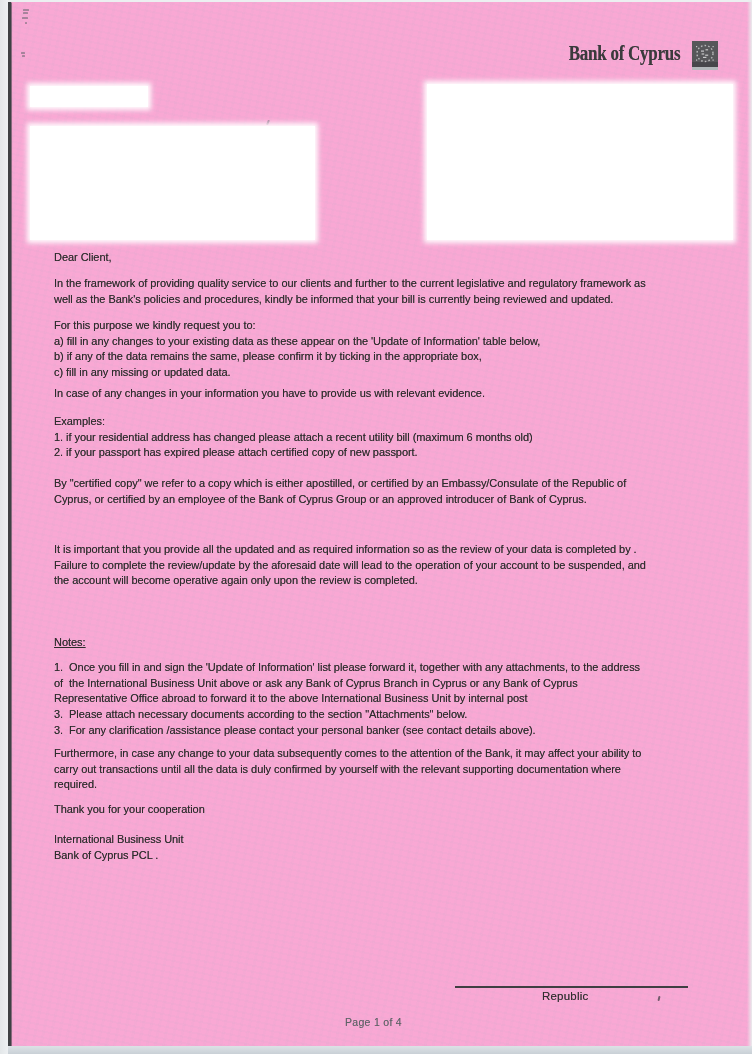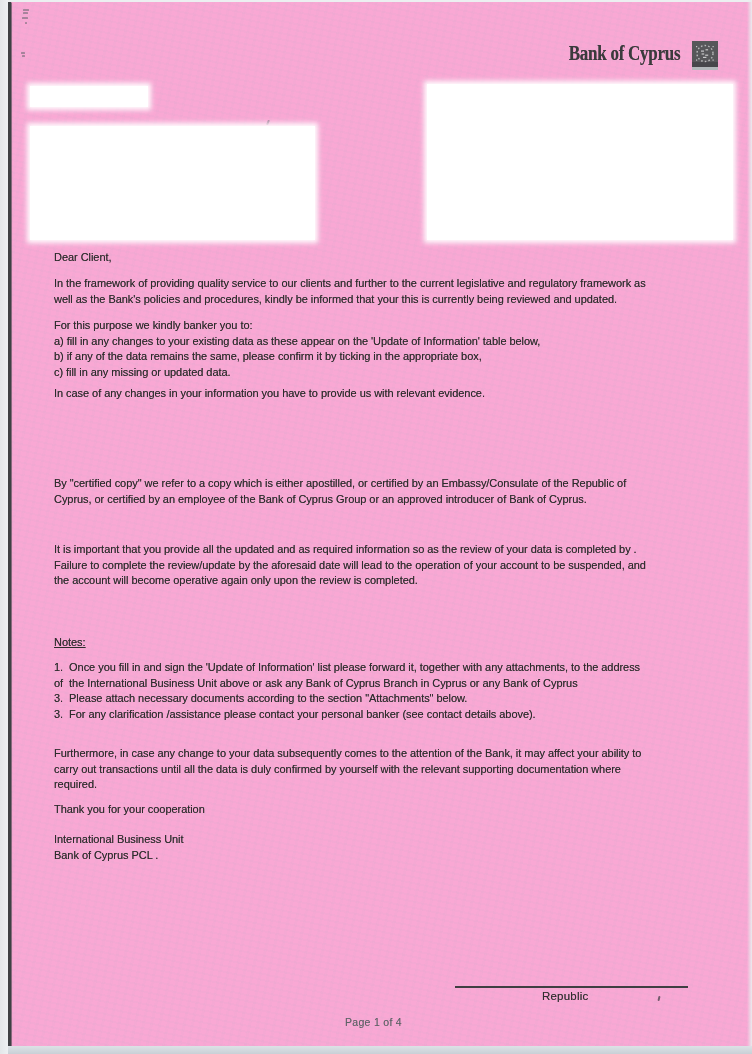--- a/index.html
+++ b/index.html
@@ -97,55 +97,59 @@
       <rect x="20.5" y="18.5" width="1.2" height="1.2"></rect>
     </g>
   </svg>
 
   <div class="blk" style="top:250px">
     <div class="ln">Dear Client,</div>
   </div>
 
   <div class="blk" style="top:276px">
     <div class="ln">In the framework of providing quality service to our clients and further to the current legislative and regulatory framework as</div>
-    <div class="ln">well as the Bank's policies and procedures, kindly be informed that your this is currently being reviewed and updated.</div>
+    <div class="ln">well as the Bank's policies and procedures, kindly be informed that your bill is currently being reviewed and updated.</div>
   </div>
 
   <div class="blk" style="top:318px">
-    <div class="ln">For this purpose we kindly banker you to:</div>
+    <div class="ln">For this purpose we kindly request you to:</div>
     <div class="ln">a) fill in any changes to your existing data as these appear on the 'Update of Information' table below,</div>
     <div class="ln">b) if any of the data remains the same, please confirm it by ticking in the appropriate box,</div>
     <div class="ln">c) fill in any missing or updated data.</div>
   </div>
 
   <div class="blk" style="top:386px">
     <div class="ln">In case of any changes in your information you have to provide us with relevant evidence.</div>
   </div>
 
   <div class="blk" style="top:414px">
+    <div class="ln">Examples:</div>
+    <div class="ln">1. if your residential address has changed please attach a recent utility bill (maximum 6 months old)</div>
+    <div class="ln">2. if your passport has expired please attach certified copy of new passport.</div>
   </div>
 
   <div class="blk" style="top:476px">
     <div class="ln">By "certified copy" we refer to a copy which is either apostilled, or certified by an Embassy/Consulate of the Republic of</div>
     <div class="ln">Cyprus, or certified by an employee of the Bank of Cyprus Group or an approved introducer of Bank of Cyprus.</div>
   </div>
 
   <div class="blk" style="top:635px">
     <div class="ln ul">Notes:</div>
   </div>
 
   <div class="blk" style="top:542px">
     <div class="ln">It is important that you provide all the updated and as required information so as the review of your data is completed by .</div>
     <div class="ln">Failure to complete the review/update by the aforesaid date will lead to the operation of your account to be suspended, and</div>
     <div class="ln">the account will become operative again only upon the review is completed.</div>
   </div>
 
   <div class="blk" style="top:660px">
     <div class="ln">1.  Once you fill in and sign the 'Update of Information' list please forward it, together with any attachments, to the address</div>
     <div class="ln">of  the International Business Unit above or ask any Bank of Cyprus Branch in Cyprus or any Bank of Cyprus</div>
+    <div class="ln">Representative Office abroad to forward it to the above International Business Unit by internal post</div>
     <div class="ln">3.  Please attach necessary documents according to the section "Attachments" below.</div>
     <div class="ln">3.  For any clarification /assistance please contact your personal banker (see contact details above).</div>
   </div>
 
   <div class="blk" style="top:746px">
     <div class="ln">Furthermore, in case any change to your data subsequently comes to the attention of the Bank, it may affect your ability to</div>
     <div class="ln">carry out transactions until all the data is duly confirmed by yourself with the relevant supporting documentation where</div>
     <div class="ln">required.</div>
   </div>
 

